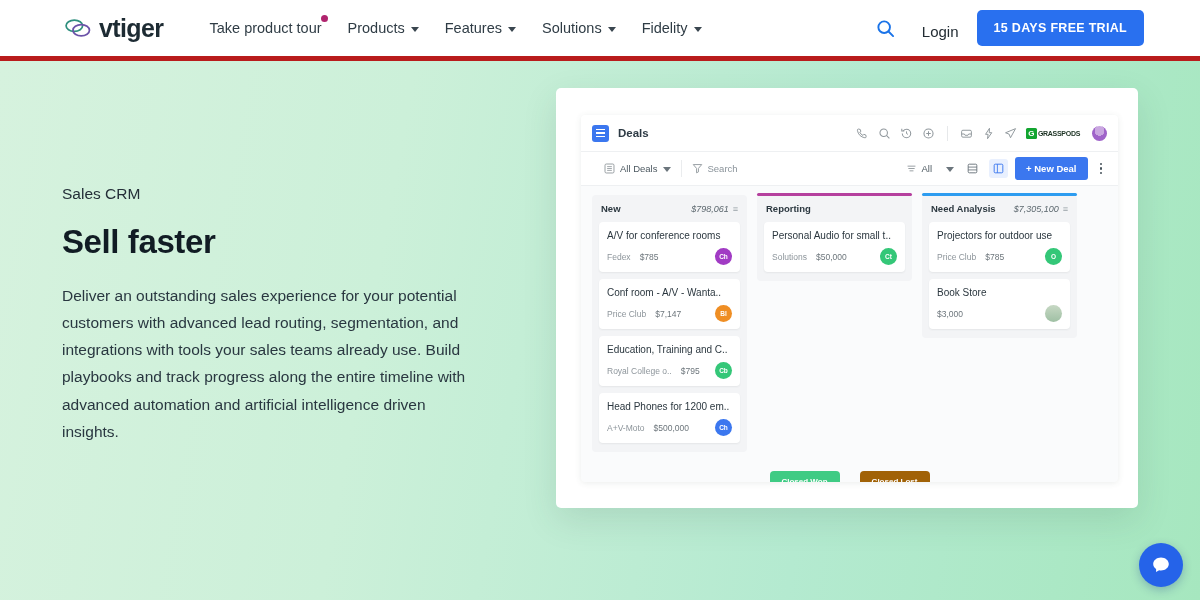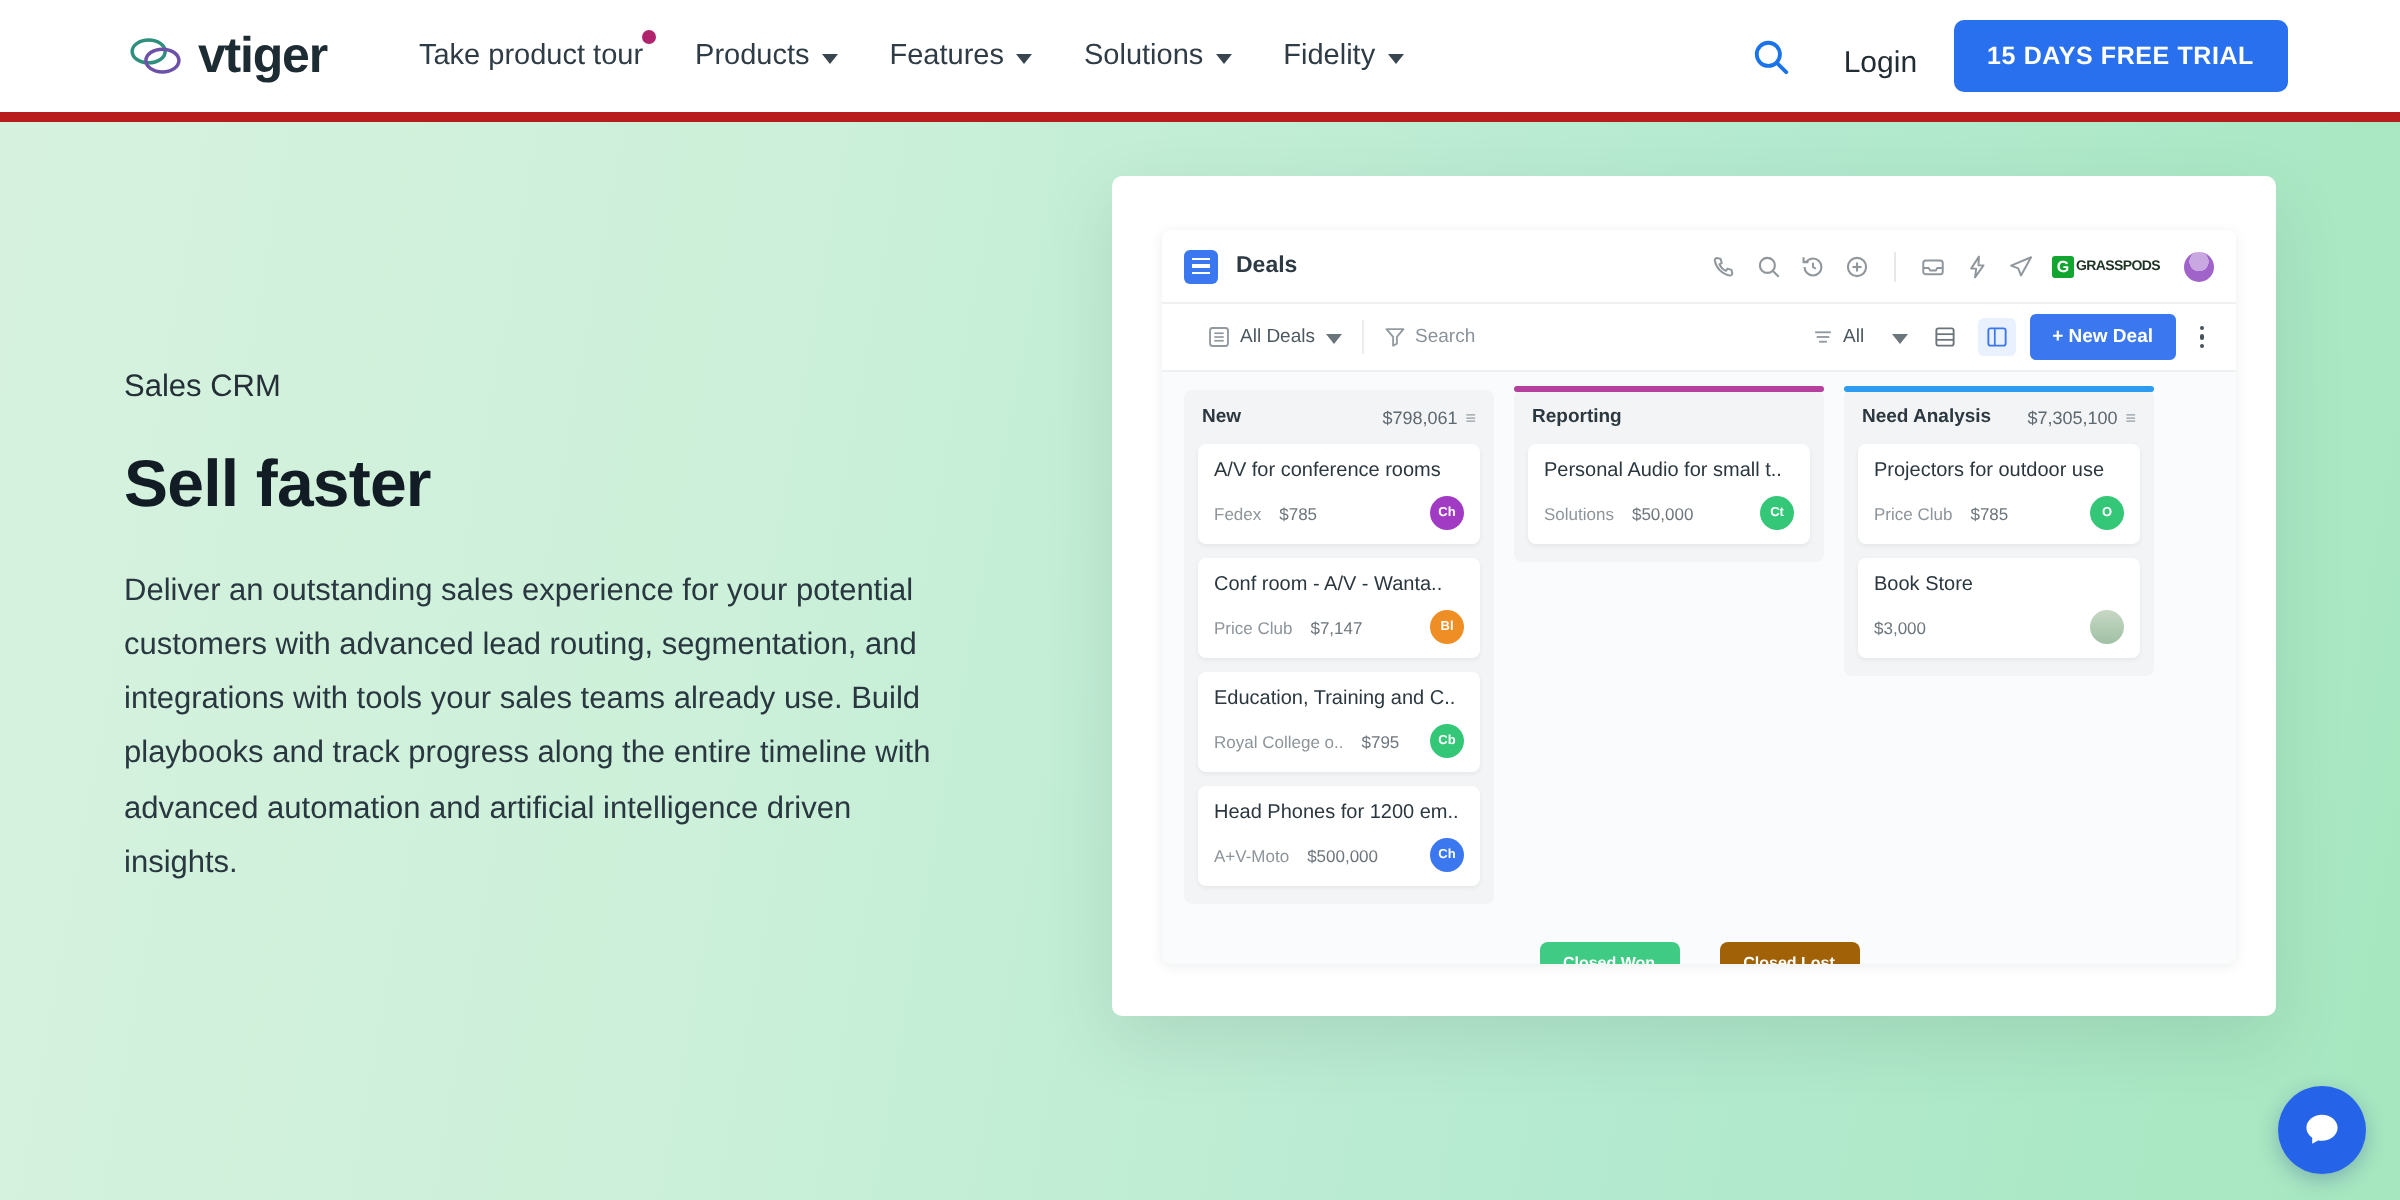--- a/index.html
+++ b/index.html
@@ -182,21 +182,21 @@
     content: ""; position: absolute; top: -2px; left: 0; right: 0;
     height: 3px; border-radius: 3px;
   }
   .col.accent-purple::before { background: #b5409e; }
   .col.accent-blue::before { background: #2d9cf0; }
   .col-head {
     display: flex; align-items: center; margin-bottom: 7px;
     padding: 1px 2px;
   }
   .col-name { font-size: 9.5px; font-weight: bold; color: #2c3840; }
-  .col-total { font-size: 9px; color: #5d686f; margin-left: auto; }
+  .col-total { font-size: 9px; color: #5d686f; margin-left: auto; font-style: italic; }
   .col-dots { font-size: 9px; color: #97a0a6; margin-left: 4px; cursor: pointer; }
   .card {
     background: #ffffff; border-radius: 4px;
     padding: 8px 8px 7px; margin-bottom: 7px;
     box-shadow: 0 1px 2px rgba(40,60,50,0.07);
     cursor: pointer;
   }
   .card:last-child { margin-bottom: 0; }
   .card-title {
     font-size: 10px; color: #2b373f; margin-bottom: 7px;

